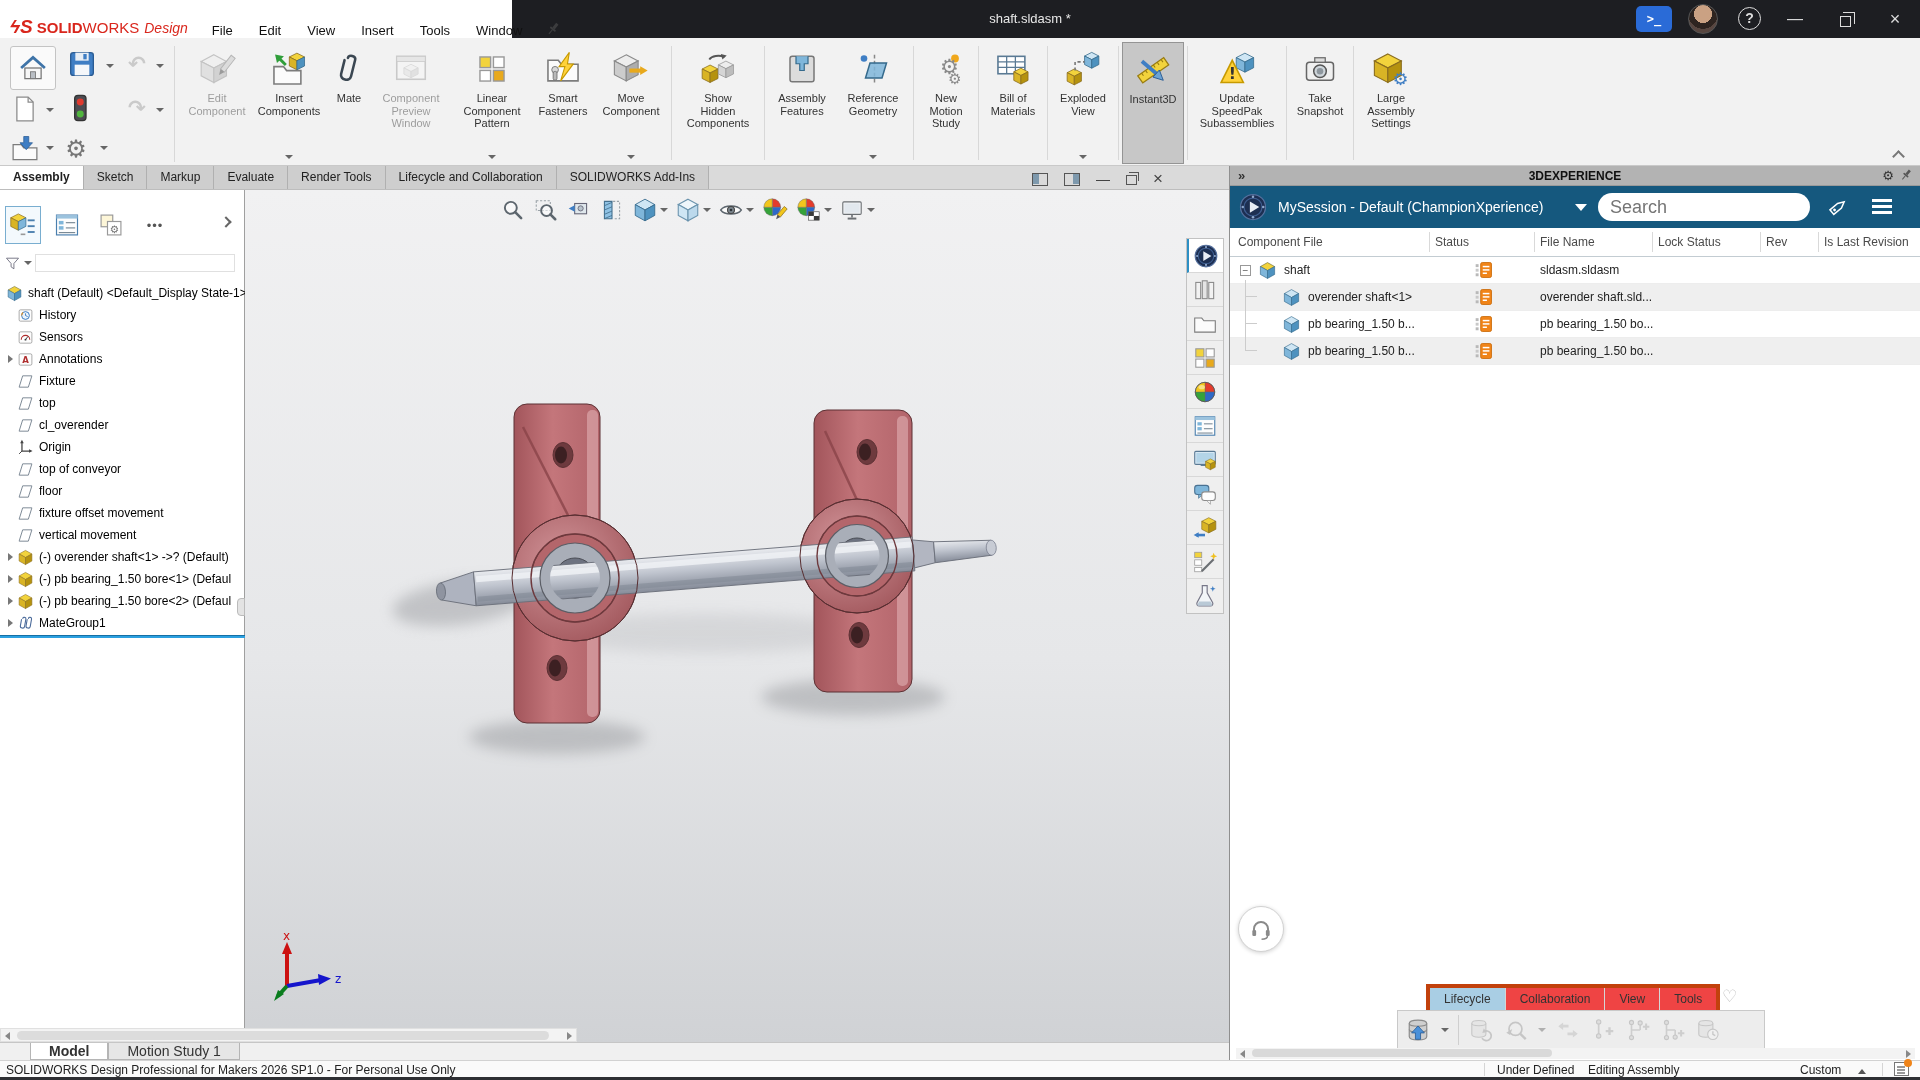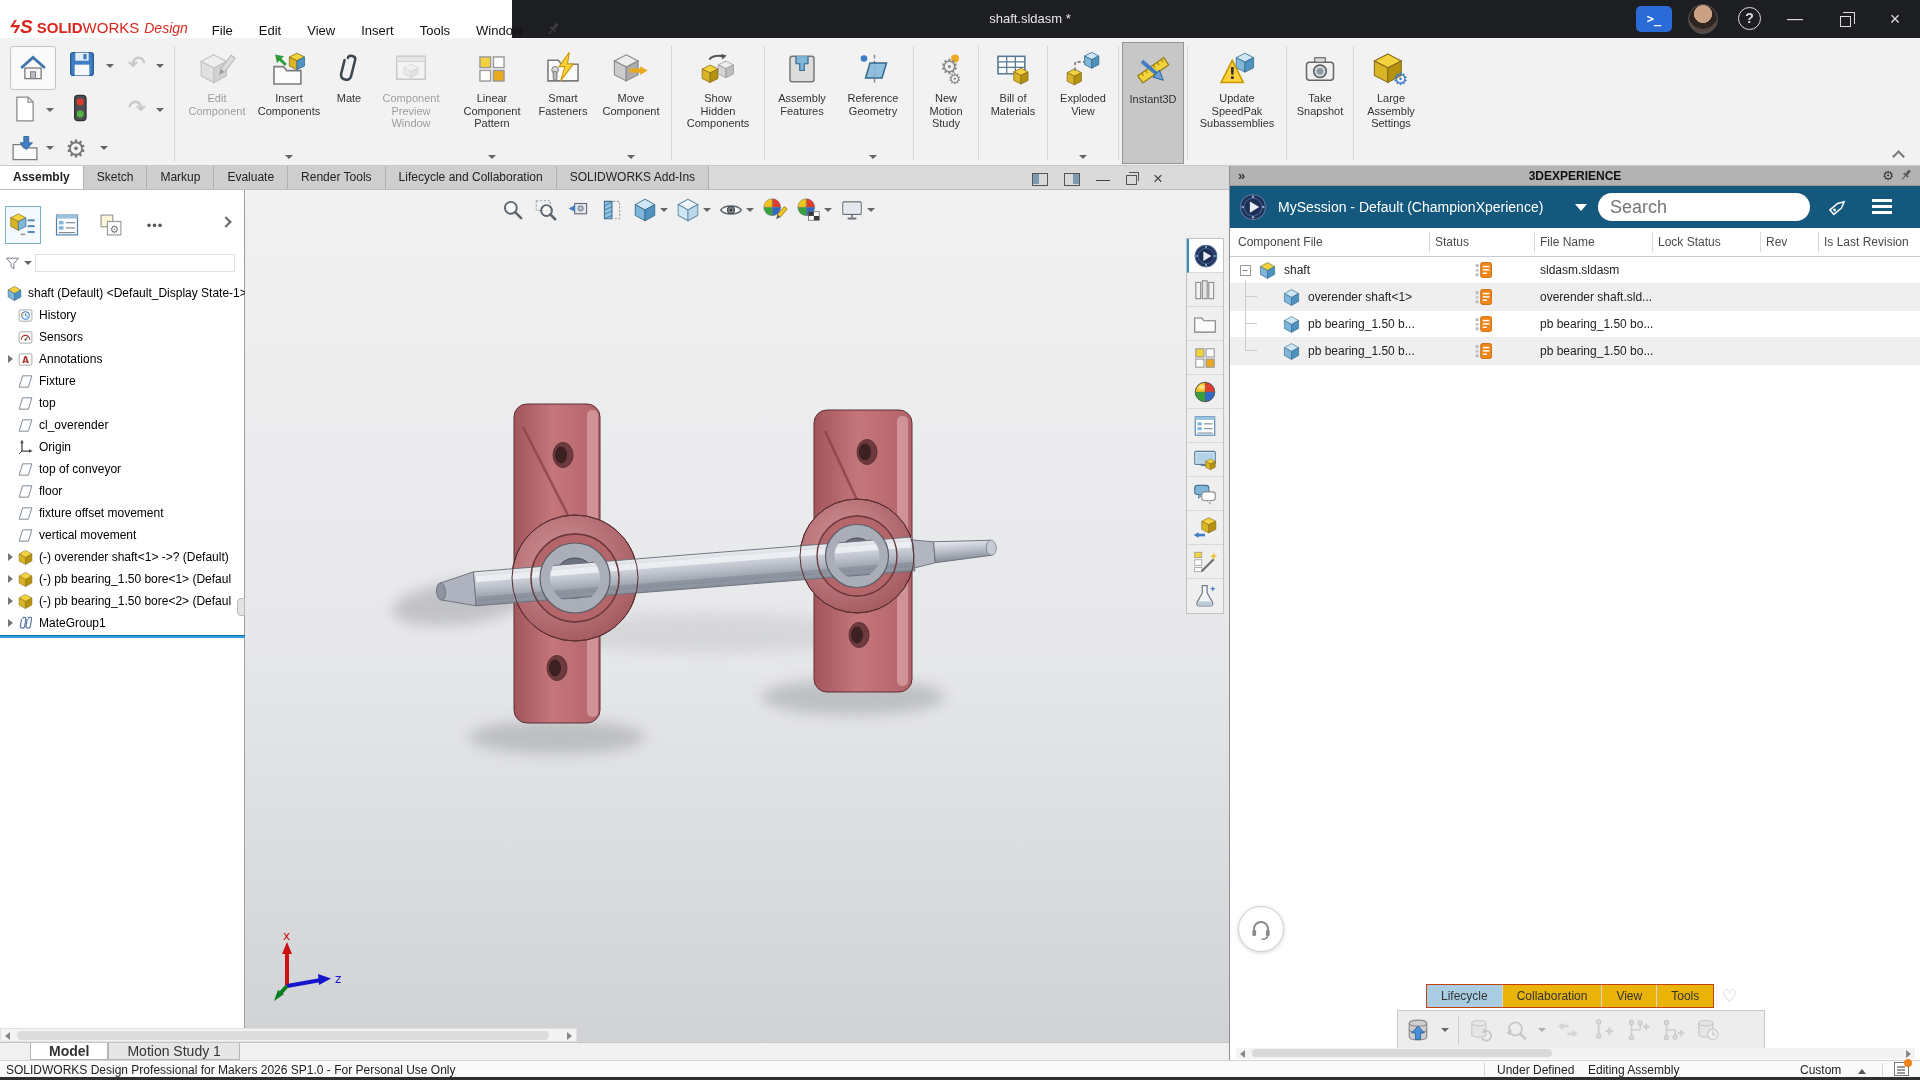--- a/index.html
+++ b/index.html
@@ -112,21 +112,21 @@
   .xrows{position:absolute;left:0;top:91px;width:100%}
   .xrow{position:relative;height:27px;border-bottom:1px solid #ededed}
   .xrow.alt{background:#efefef}
   .xrow .nm{position:absolute;top:6px;font-size:12px;color:#222;white-space:nowrap}
   .xrow .fl{position:absolute;left:310px;top:6px;font-size:12px;color:#222;white-space:nowrap}
   .xrow svg.pic{position:absolute;top:4px}
   .xrow svg.st{position:absolute;left:244px;top:3px}
   .expander{position:absolute;left:10px;top:8px;width:11px;height:11px;border:1px solid #999;background:#fff;font-size:10px;line-height:9px;text-align:center;color:#555}
   .treeline{position:absolute;border-left:1px solid #ccc;border-bottom:1px solid #ccc}
   .assistant{position:absolute;left:8px;top:740px;width:46px;height:46px;border-radius:50%;background:#fff;border:1px solid #d2d2d2;box-shadow:0 1px 4px rgba(0,0,0,.18);display:flex;align-items:center;justify-content:center}
-  .xp-ftabs{position:absolute;left:196px;top:818px;display:flex;border:1px solid #c2410c;background:#eab308}
+  .xp-ftabs{position:absolute;left:196px;top:818px;display:flex;border:4px solid #c2410c;background:#ef4444}
   .xp-ftab{padding:0 14px;line-height:22px;font-size:12px;color:#333;border-right:1px solid #d5d5d5}
   .xp-ftab.active{background:#a9cee4}
   .xp-heart{position:absolute;left:492px;top:820px;font-size:17px;color:#c2c2c2}
   .xp-toolbar{position:absolute;left:167px;top:844px;width:368px;height:40px;background:#ededed;border:1px solid #c9c9c9;display:flex;align-items:center;gap:9px;padding:0 6px}
   .xp-toolbar .gry{opacity:.45;filter:grayscale(1)}
   .tbsep{width:1px;height:30px;background:#cfcfcf}
   .xscroll{position:absolute;left:6px;top:882px;width:679px;height:11px;background:#f3f3f3}
   .xscroll .th{position:absolute;left:16px;top:1px;width:300px;height:8px;background:#d9d9d9;border-radius:4px}
 
   

